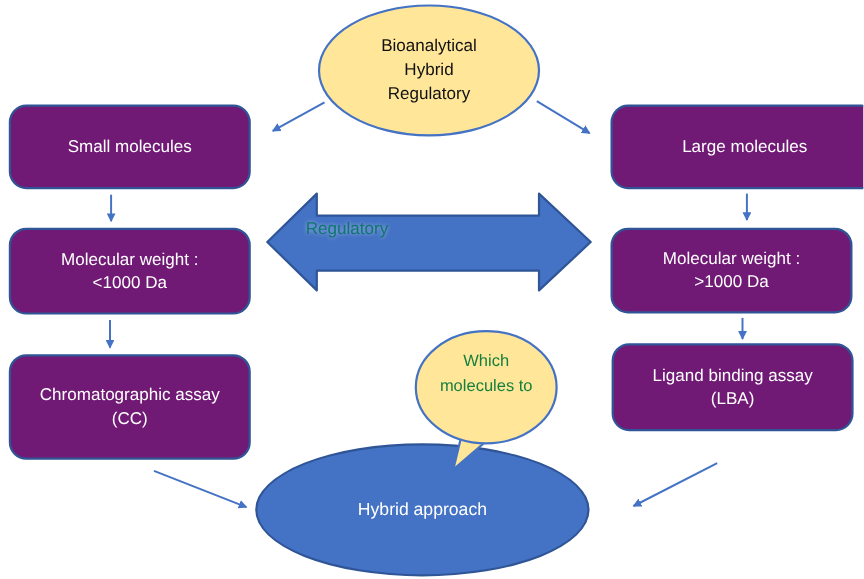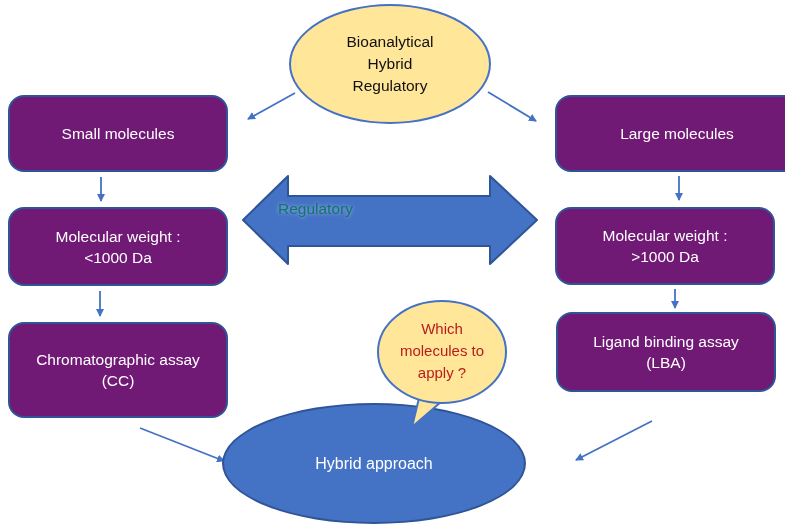--- a/index.html
+++ b/index.html
@@ -51,21 +51,21 @@
     left:278px;top:198px;width:228px;
     color:#0f766e;
     font-size:15.5px;line-height:22px;
     text-shadow:0 0 4px rgba(240,248,255,.55);
     z-index:3;
   }
   #callout-text{
     position:absolute;
     left:390px;top:318px;width:104px;
     text-align:center;
-    color:#b91c1c;
+    color:#15803d;
     font-size:15px;line-height:22px;
     z-index:5;
   }
   #connector-layer{position:absolute;left:0;top:0;z-index:1;}
   #callout-layer{position:absolute;left:0;top:0;z-index:4;pointer-events:none;}
 </style>
 </head>
 <body>
 
 <div id="canvas">
@@ -123,28 +123,27 @@
 
   <div class="box" style="left:556px;top:312px;width:220px;height:80px;align-items:center;">
     <span class="line">Ligand binding assay</span>
     <span class="line">(LBA)</span>
   </div>
 
   <div id="arrow-label">
     <span class="line">Regulatory</span>
   </div>
 
-  <div class="ellipse blue" style="left:222px;top:403px;width:304px;height:121px;">
+  <div class="ellipse blue" style="left:232px;top:403px;width:304px;height:121px;">
     <span class="line">Hybrid approach</span>
   </div>
 
   <svg id="callout-layer" width="785" height="526" viewBox="0 0 785 526">
     <polygon points="421,390 449,395 412,427" fill="#FFE699" stroke="#4472C4" stroke-width="2" stroke-linejoin="round"></polygon>
     <ellipse cx="442" cy="352" rx="64" ry="51" fill="#FFE699" stroke="#4472C4" stroke-width="2"></ellipse>
   </svg>
 
   <div id="callout-text">
     <span class="line">Which</span>
     <span class="line">molecules to</span>
-    <span class="line">apply ?</span>
   </div>
 
 </div>
 
 </body></html>

